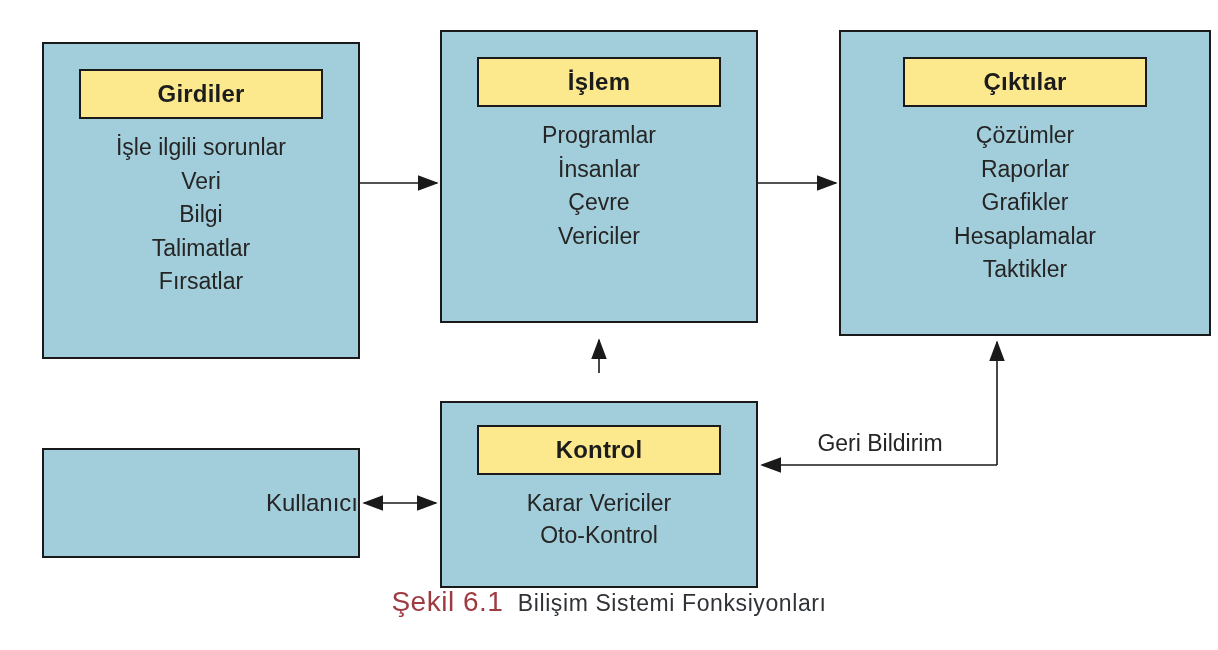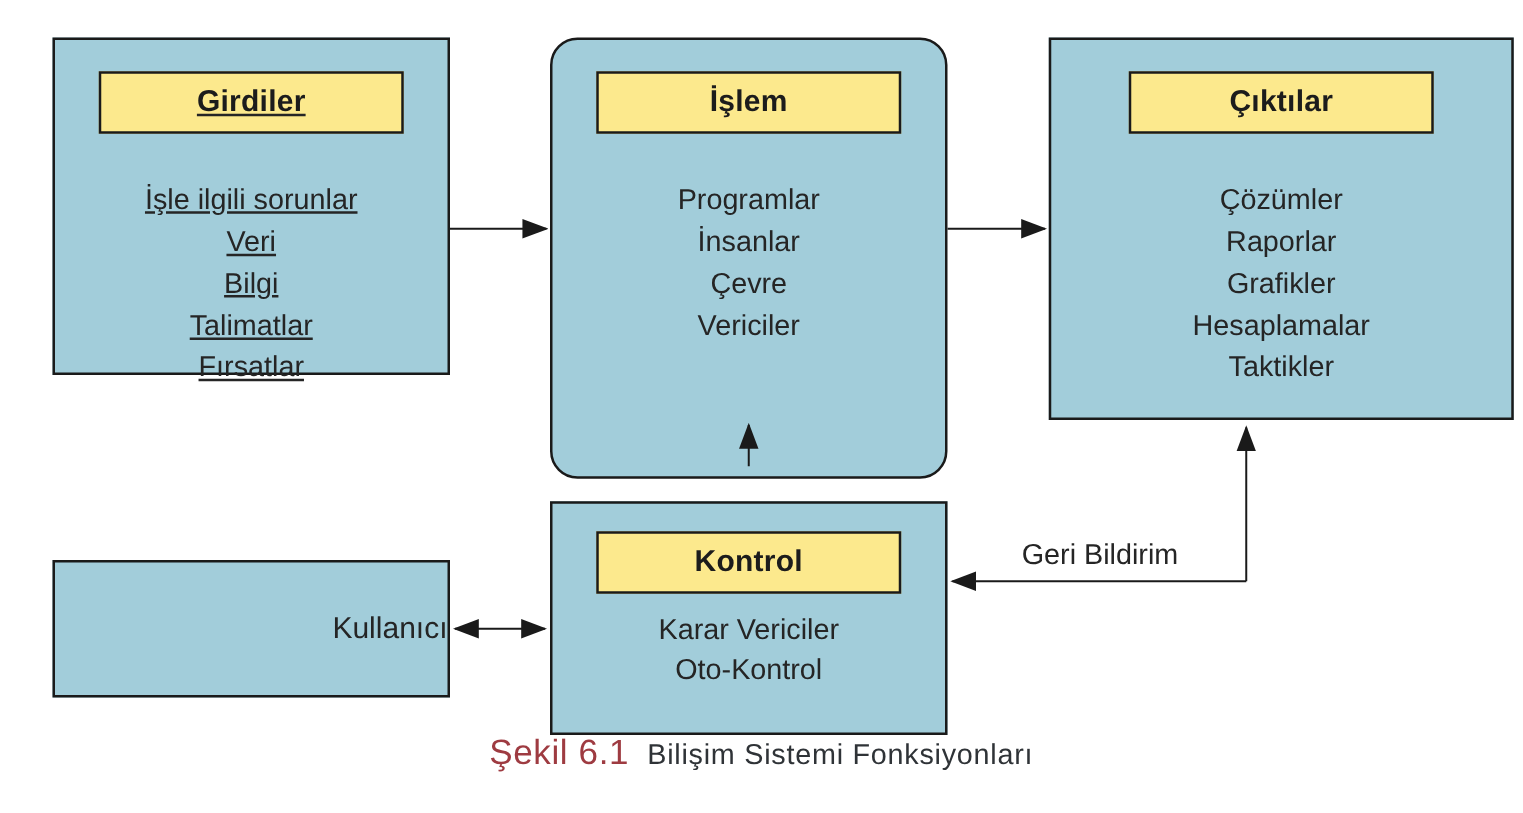--- a/index.html
+++ b/index.html
@@ -24,34 +24,34 @@
     width:244px;height:50px;
     margin:25px auto 0 auto;
     background:var(--header-fill);
     border:2px solid var(--line);
     box-sizing:border-box;
     display:flex;align-items:center;justify-content:center;
     font-weight:bold;font-size:24px;color:#1c1c1c;
     letter-spacing:0.2px;
   }
   .box-items{
-    margin-top:36px;
+    margin-top:12px;
     text-align:center;
     font-size:23px;
     line-height:33.5px;
     color:var(--ink);
   }
   .box-kontrol .box-header{margin-top:22px;}
   .box-kontrol .box-items{margin-top:12px;line-height:32px;}
   .box-plain{
     display:flex;align-items:center;justify-content:flex-end;
     font-size:24px;color:var(--ink);
   }
-  .girdiler{left:42px;top:30px;width:318px;height:270px;text-decoration:underline;}
-  .islem{left:440px;top:30px;width:318px;height:353px;border-radius:22px;}
+  .girdiler{left:42px;top:42px;width:318px;height:317px;}
+  .islem{left:440px;top:30px;width:318px;height:293px;}
   .ciktilar{left:839px;top:30px;width:372px;height:306px;}
   .kontrol{left:440px;top:373px;width:318px;height:187px;margin-top:28px;}
   .kullanici{left:42px;top:448px;width:318px;height:110px;}
 
   .arrows-layer{position:absolute;left:0;top:0;width:1218px;height:650px;pointer-events:none;}
   .arrows-layer line{stroke:var(--line);stroke-width:1.6;}
 
   .feedback-label{
     position:absolute;left:790px;top:430px;width:180px;
     text-align:center;font-size:23px;color:var(--ink);

